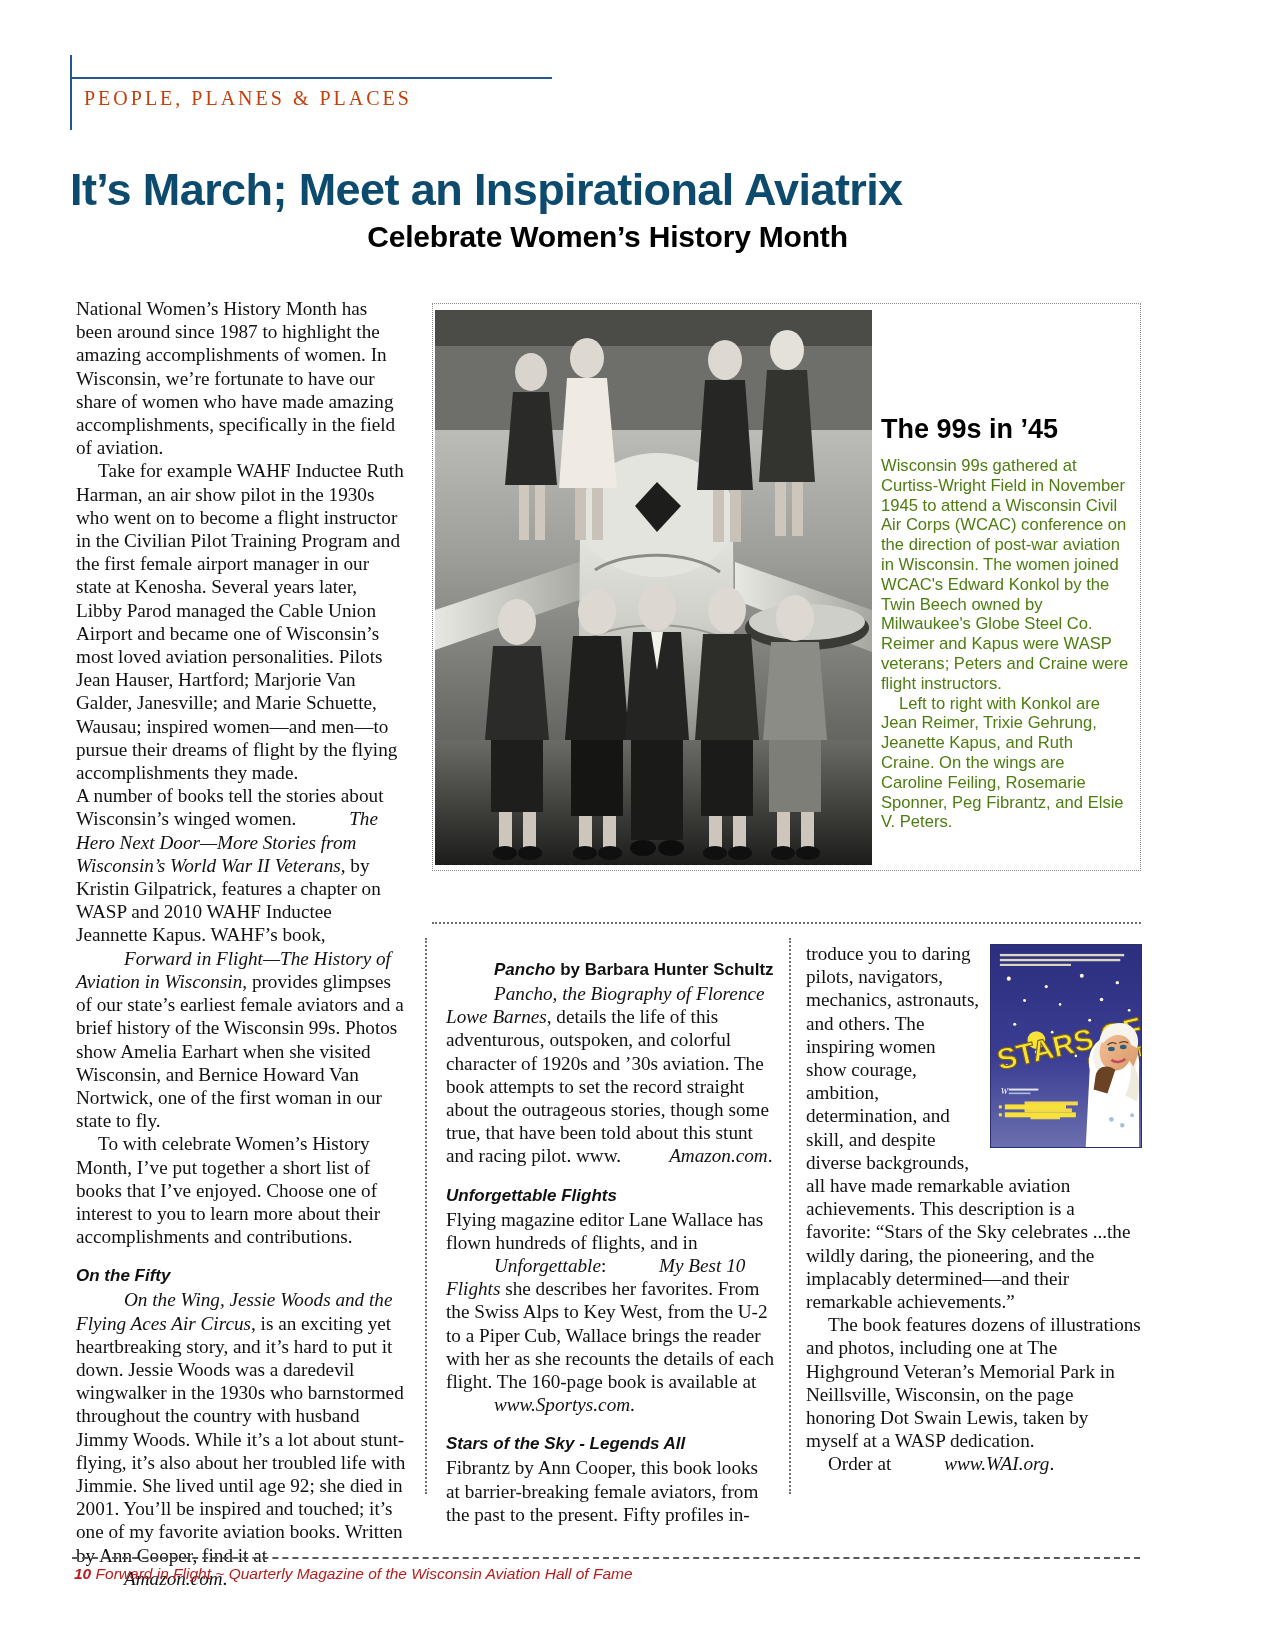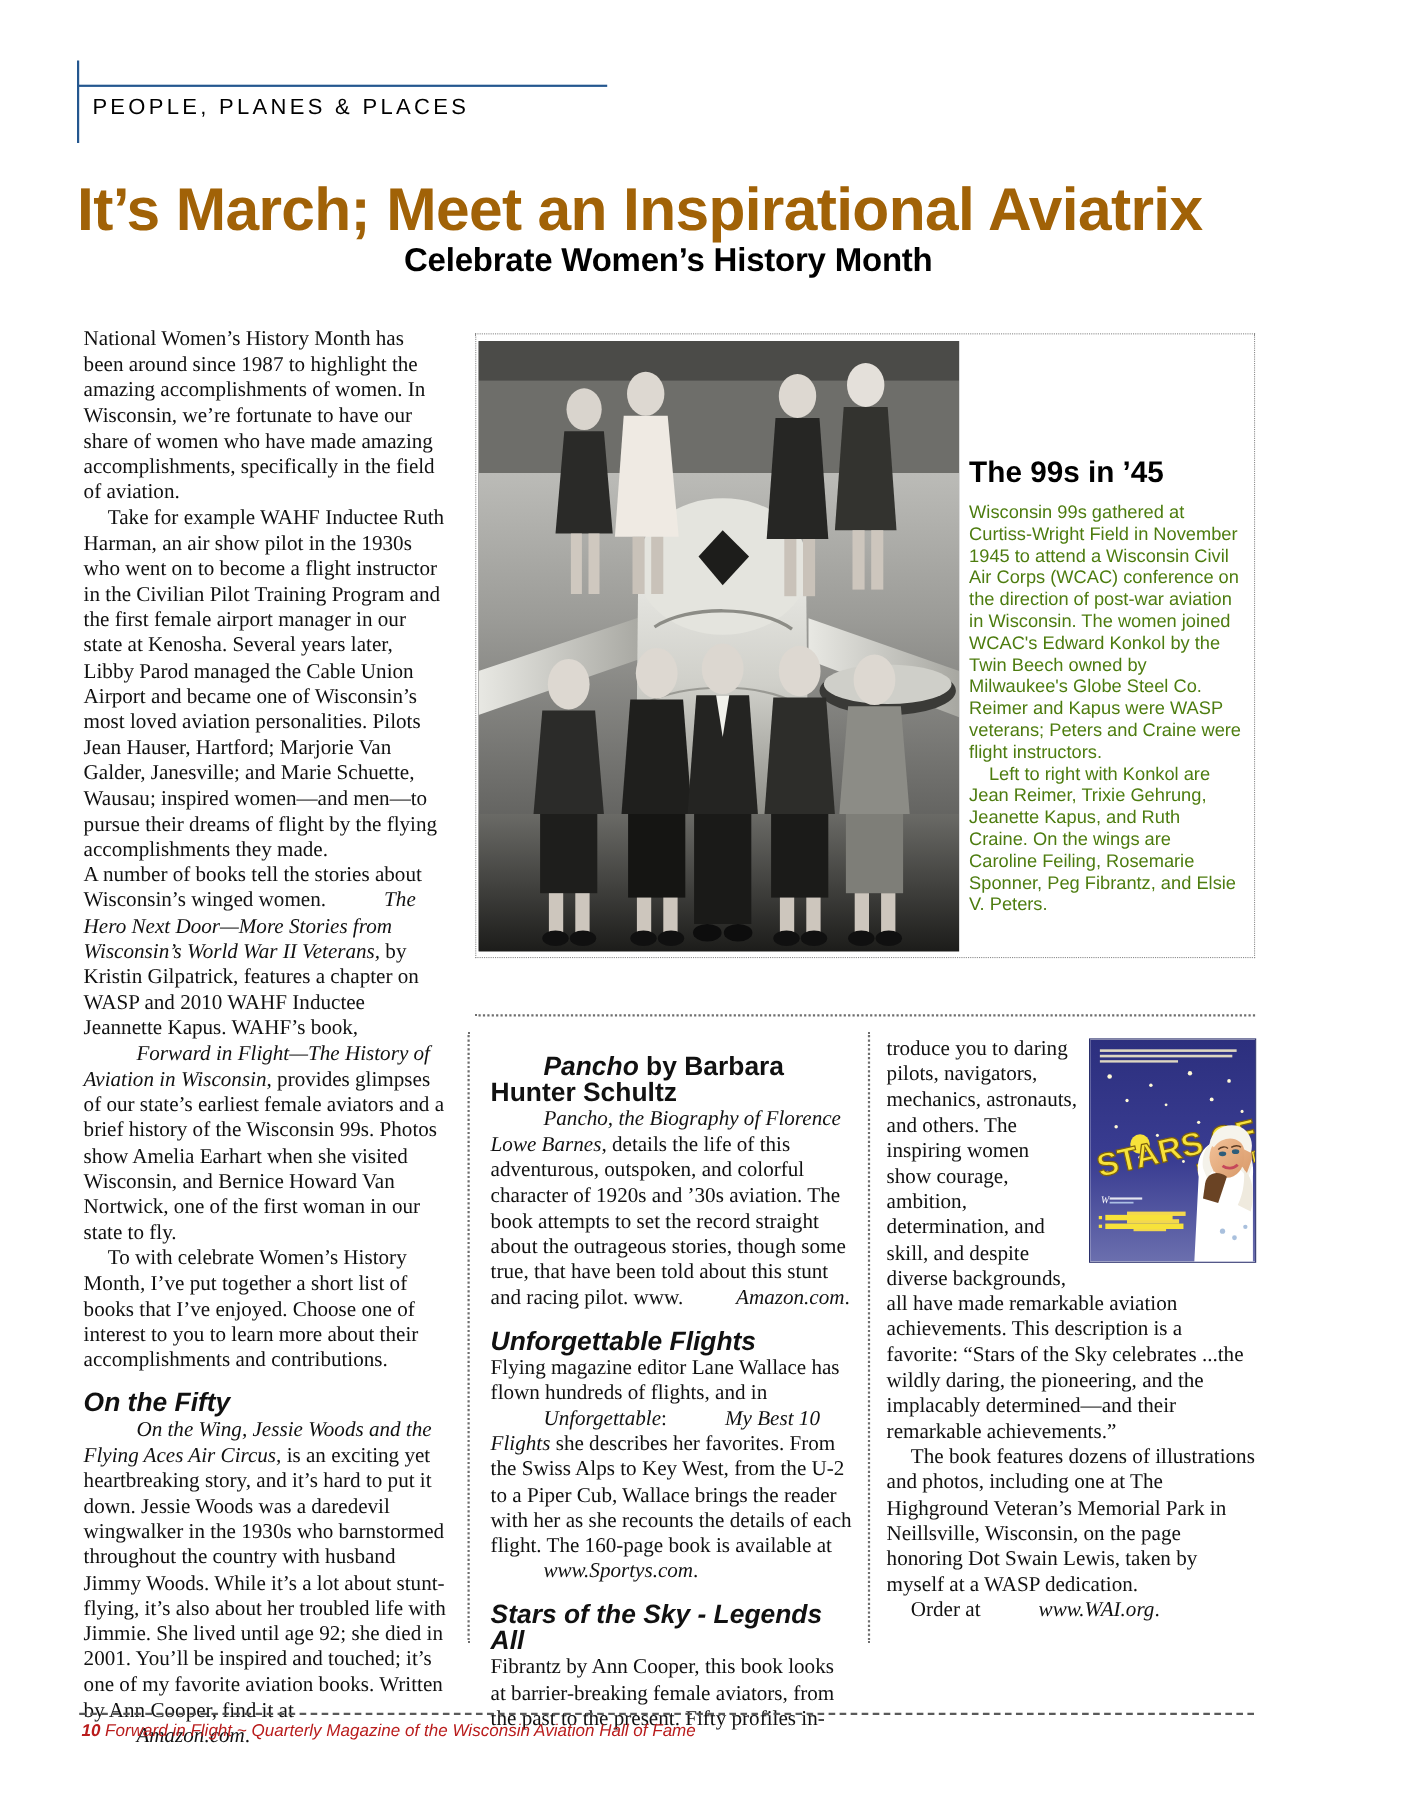--- a/index.html
+++ b/index.html
@@ -37,41 +37,41 @@
     left: 0px;
     top: 0px;
     width: 2px;
     height: 75px;
     background: #24578f;
   }
   #masthead .kicker {
     position: absolute;
     left: 14px;
     top: 32px;
-    font-family: Liberation Sans, sans-serif;
+    font-family: Liberation Serif, serif;
     font-size: 20px;
     letter-spacing: 3.0px;
-    color: #000000;
+    color: #c2410c;
     white-space: nowrap;
   }
 
   
   #headline-block {
     position: absolute;
     left: 70px;
     top: 165px;
     width: 1075px;
   }
   #headline-main {
     font-family: "Liberation Sans", sans-serif;
     font-weight: bold;
-    font-size: 55px;
+    font-size: 45px;
     line-height: 50px;
     letter-spacing: -0.6px;
-    color: #a16207;
+    color: #0c4a6e;
     margin: 0;
   }
   #headline-sub {
     font-family: "Liberation Sans", sans-serif;
     font-weight: bold;
     font-size: 30px;
     line-height: 36px;
     letter-spacing: -0.2px;
     color: #000;
     margin: 4px 0 0 0;
@@ -90,21 +90,21 @@
     margin: 0;
     text-indent: 22px;
   }
   .bodytext p.noindent {
     text-indent: 0;
   }
   .subhead {
     font-family: "Liberation Sans", sans-serif;
     font-weight: bold;
     font-style: italic;
-    font-size: 24px;
+    font-size: 17px;
     line-height: 24px;
     margin: 16px 0 0 0;
   }
   .subhead.upright {
     font-style: normal;
   }
   em { font-style: italic; margin-left: 48px; }
 
   
   #col-left {

